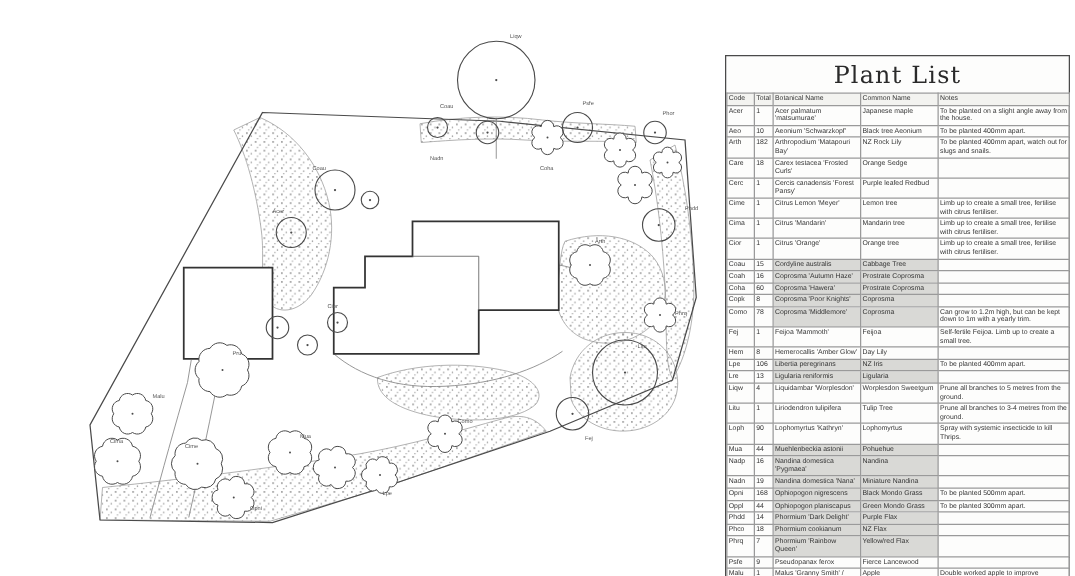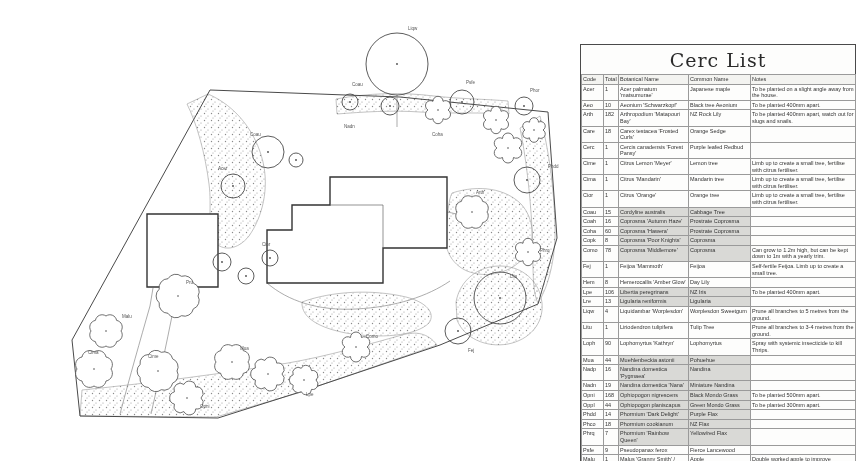--- a/index.html
+++ b/index.html
@@ -127,21 +127,21 @@
       <text x="148" y="358" font-size="4.5" fill="#555">Cime</text>
       <text x="88" y="354" font-size="4.5" fill="#555">Cima</text>
       <text x="122" y="318" font-size="4.5" fill="#555">Malu</text>
       <text x="186" y="284" font-size="4.5" fill="#555">Pru</text>
       <text x="262" y="246" font-size="4.5" fill="#555">Cior</text>
       <text x="344" y="128" font-size="4.5" fill="#555">Nadn</text>
       <text x="432" y="136" font-size="4.5" fill="#555">Coha</text>
     </svg>
 
   <div class="plant-list">
-    <div class="pl-title">Cerc List</div>
+    <div class="pl-title">Plant List</div>
     <table>
       <colgroup>
         <col style="width:22px">
           <col style="width:15px">
           <col style="width:70px">
         <col style="width:62px">
           <col style="width:105px">
       </colgroup>
       <thead>
         <tr>

